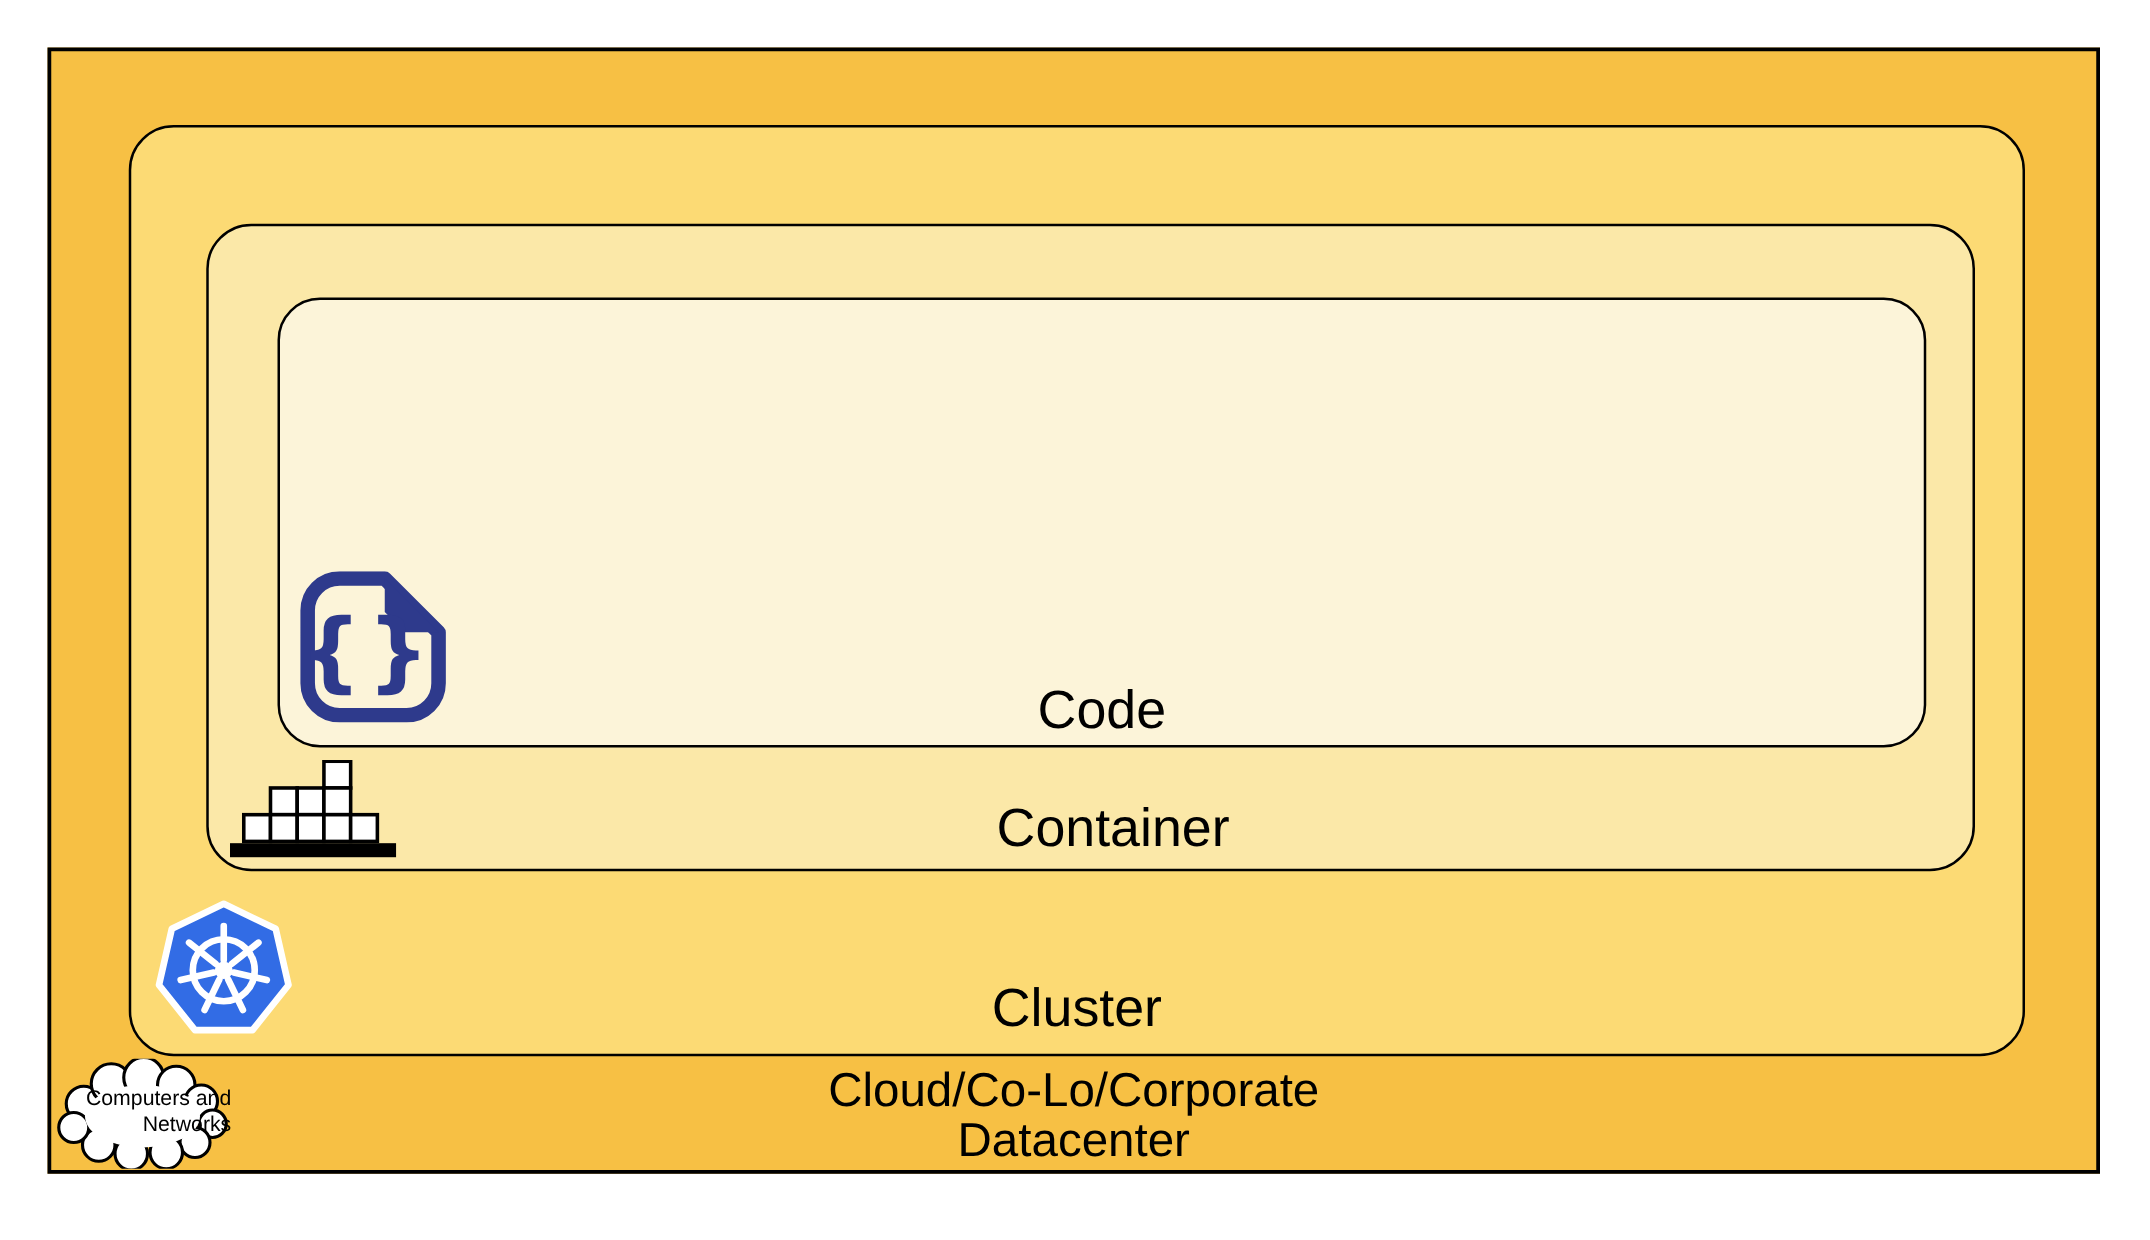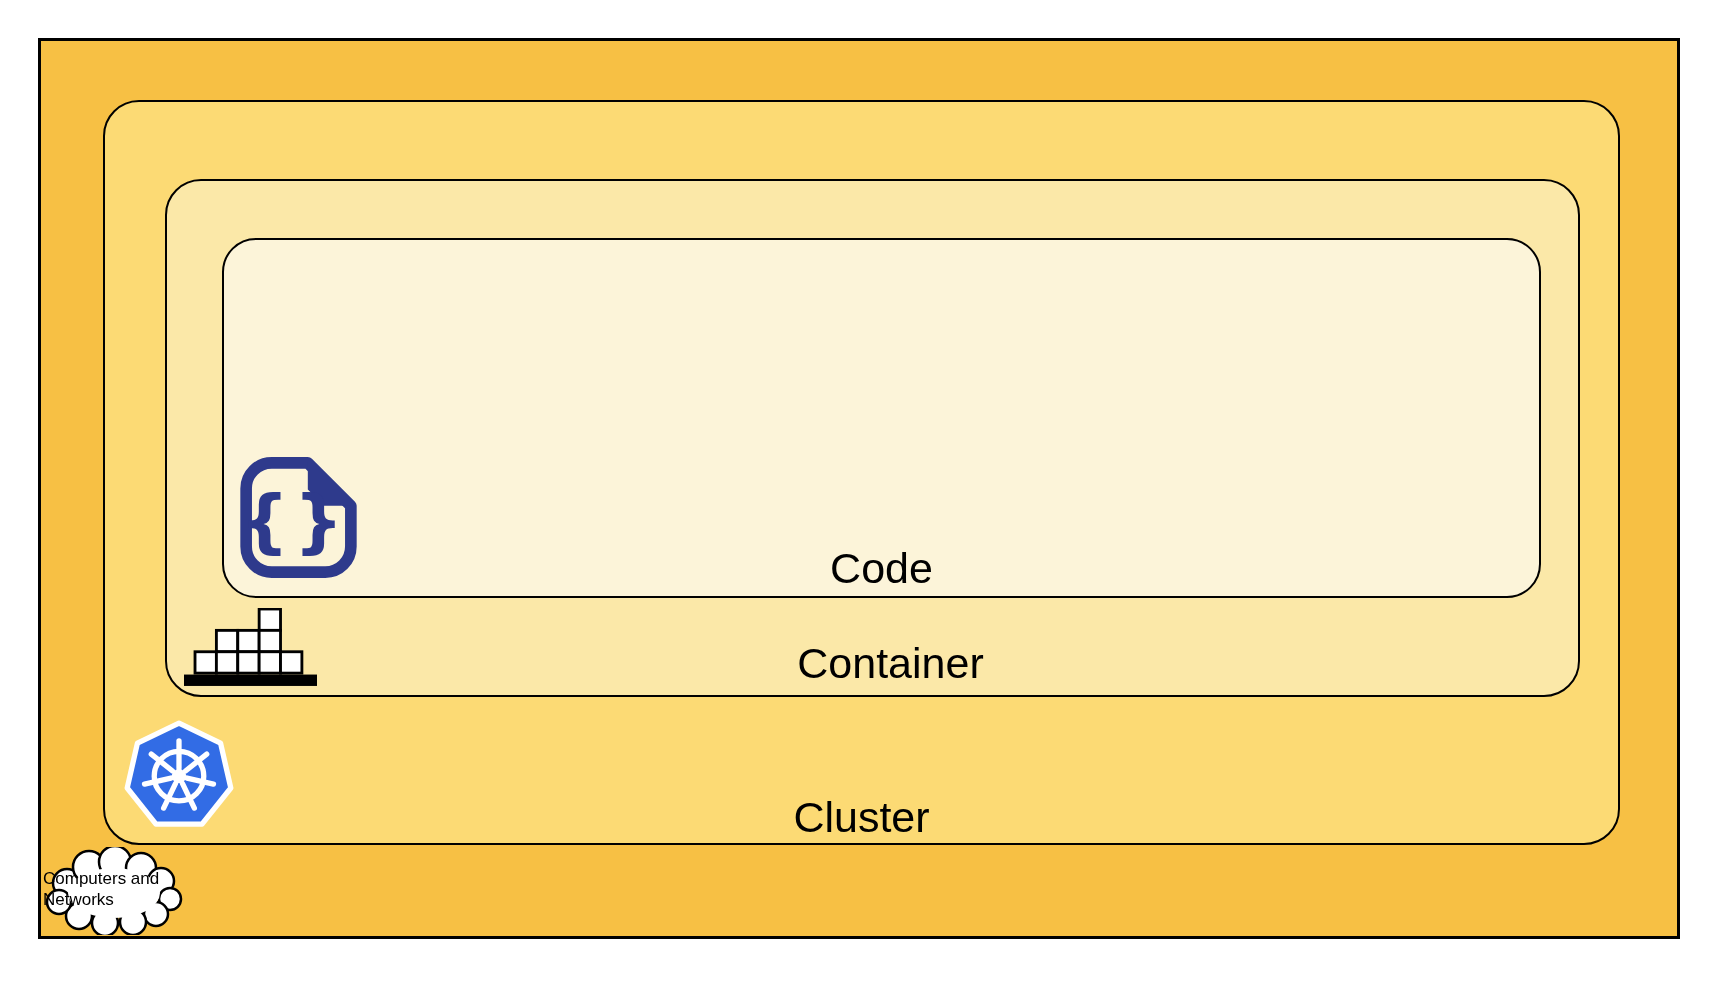--- a/index.html
+++ b/index.html
@@ -33,32 +33,32 @@
     position: absolute; left: 0; right: 0;
     text-align: center;
     font-size: 43px;
     line-height: 1.1;
     color: #000000;
     white-space: pre-line;
     pointer-events: none;
   }
   .band-label.code-pos      { bottom: 4px; }
   .band-label.container-pos { bottom: 8px; padding-left: 36px; }
-  .band-label.cluster-pos   { bottom: 2px; }
+  .band-label.cluster-pos   { bottom: 12px; }
   .band-label.datacenter-pos{ bottom: 2px; font-size: 38px; line-height: 1.05; }
   .icon { position: absolute; }
   .icon svg { display: block; width: 100%; height: 100%; }
   .icon-code      { left: 16px; bottom: 18px; width: 117px; height: 121px; }
   .icon-bricks    { left: 17px; bottom: 9px;  width: 133px; height: 78px; }
   .icon-k8s       { left: 15px; bottom: 8px;  width: 118px; height: 120px; }
   .icon-cloud     { left: 2px;  bottom: 1px;  width: 142px; height: 88px; }
   .cloud-text {
     position: absolute; left: 0; right: 0; top: 50%;
     transform: translateY(-54%);
-    text-align: left;
+    text-align: right;
     font-size: 17px;
     line-height: 1.25;
     white-space: pre-line;
     color: #000000;
   }
 </style>
 </head>
 <body>
 
 <div class="stage">
@@ -131,15 +131,17 @@
           <circle cx="90" cy="75" r="13"></circle>
           <circle cx="62" cy="76" r="13"></circle>
           <circle cx="36" cy="69" r="13"></circle>
           <circle cx="16" cy="55" r="12"></circle>
         </g>
         <ellipse cx="71" cy="46" rx="46" ry="25" fill="#ffffff"></ellipse>
       </svg>
       <div class="cloud-text">Computers and
 Networks</div>
     </span>
+    <div class="band-label datacenter-pos">Cloud/Co-Lo/Corporate
+Datacenter</div>
   </div>
 
 </div>
 
 </body></html>

